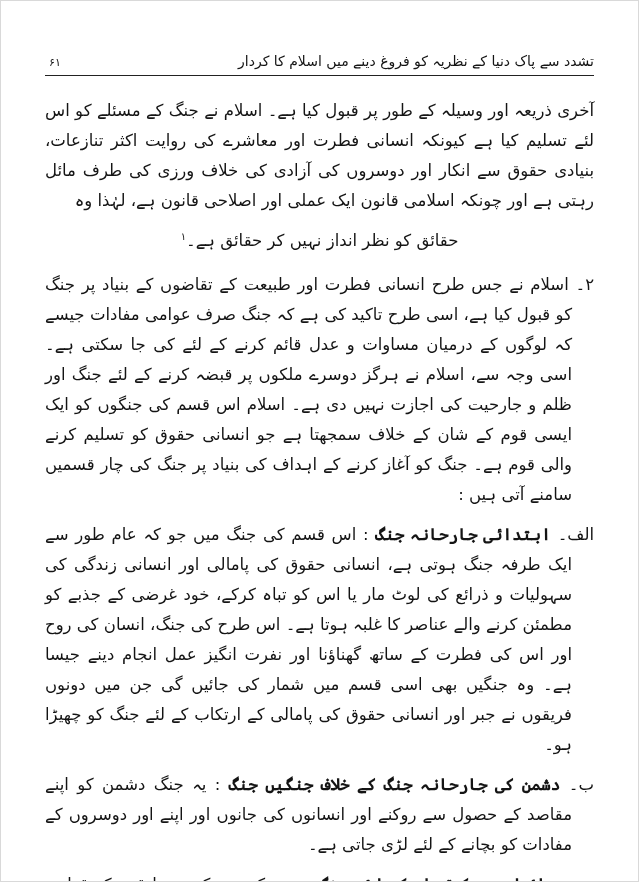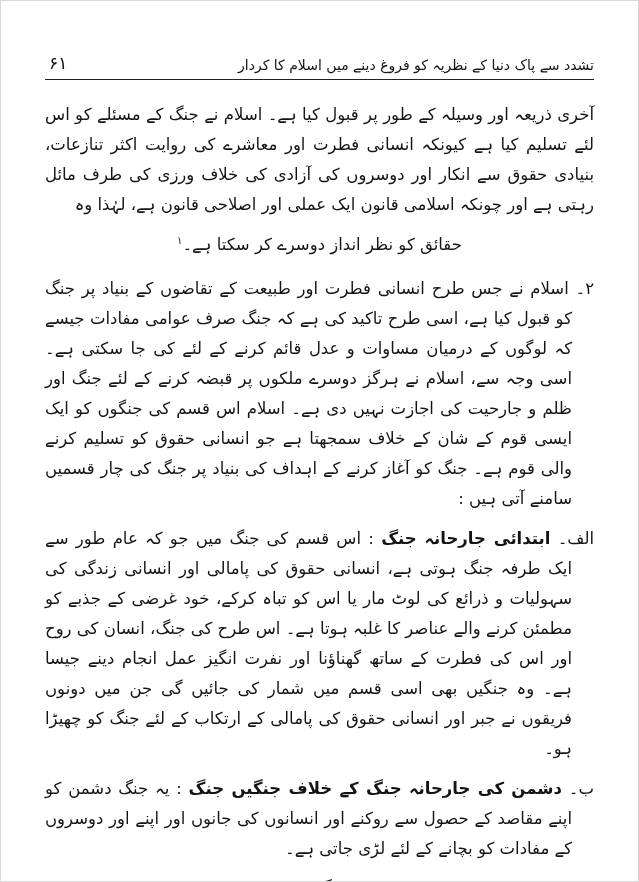--- a/index.html
+++ b/index.html
@@ -28,21 +28,21 @@
     justify-content: space-between;
     align-items: flex-end;
     font-size: 14px;
     padding-bottom: 6px;
   }
   .running-title {
     font-weight: normal;
     letter-spacing: 0.2px;
   }
   .page-number {
-    font-size: 17px;
+    font-size: 11px;
     padding-left: 4px;
   }
   .header-rule {
     border: none;
     border-top: 1.6px solid #222222;
     margin: 0 0 20px 0;
   }
   .body-text {
     font-size: 16.5px;
     line-height: 30px;
@@ -54,20 +54,21 @@
   .hang {
     padding-right: 22px;
     text-indent: -22px;
   }
   .center-line {
     margin: 0 0 14px 0;
     text-align: center;
   }
   .lead-heading {
     font-weight: bold;
+    font-family: Liberation Serif, serif;
   }
   sup.fn-ref {
     font-size: 10px;
     line-height: 0;
   }
 </style>
 </head>
 <body>
 
 <div class="page">
@@ -77,21 +78,21 @@
     <span class="page-number">۶۱</span>
   </div>
   <hr class="header-rule">
 
   <div class="body-text">
 
     <p class="para">
       <span>آخری ذریعہ اور وسیلہ کے طور پر قبول کیا ہے۔ اسلام نے جنگ کے مسئلے کو اس لئے تسلیم کیا ہے کیونکہ انسانی فطرت اور معاشرے کی روایت اکثر تنازعات، بنیادی حقوق سے انکار اور دوسروں کی آزادی کی خلاف ورزی کی طرف مائل رہتی ہے اور چونکہ اسلامی قانون ایک عملی اور اصلاحی قانون ہے، لہٰذا وہ</span>
     </p>
     <p class="center-line">
-      <span>حقائق کو نظر انداز دوسرے کر سکتا ہے۔</span><sup class="fn-ref">۱</sup>
+      <span>حقائق کو نظر انداز نہیں کر حقائق ہے۔</span><sup class="fn-ref">۱</sup>
     </p>
 
     <p class="para hang">
       <span>۲۔ اسلام نے جس طرح انسانی فطرت اور طبیعت کے تقاضوں کے بنیاد پر جنگ کو قبول کیا ہے، اسی طرح تاکید کی ہے کہ جنگ صرف عوامی مفادات جیسے کہ لوگوں کے درمیان مساوات و عدل قائم کرنے کے لئے کی جا سکتی ہے۔ اسی وجہ سے، اسلام نے ہرگز دوسرے ملکوں پر قبضہ کرنے کے لئے جنگ اور ظلم و جارحیت کی اجازت نہیں دی ہے۔ اسلام اس قسم کی جنگوں کو ایک ایسی قوم کے شان کے خلاف سمجھتا ہے جو انسانی حقوق کو تسلیم کرنے والی قوم ہے۔ جنگ کو آغاز کرنے کے اہداف کی بنیاد پر جنگ کی چار قسمیں سامنے آتی ہیں :</span>
     </p>
 
     <p class="para hang">
       <span>الف۔ </span><span class="lead-heading">ابتدائی جارحانہ جنگ</span><span> : </span><span>اس قسم کی جنگ میں جو کہ عام طور سے ایک طرفہ جنگ ہوتی ہے، انسانی حقوق کی پامالی اور انسانی زندگی کی سہولیات و ذرائع کی لوٹ مار یا اس کو تباہ کرکے، خود غرضی کے جذبے کو مطمئن کرنے والے عناصر کا غلبہ ہوتا ہے۔ اس طرح کی جنگ، انسان کی روح اور اس کی فطرت کے ساتھ گھناؤنا اور نفرت انگیز عمل انجام دینے جیسا ہے۔ وہ جنگیں بھی اسی قسم میں شمار کی جائیں گی جن میں دونوں فریقوں نے جبر اور انسانی حقوق کی پامالی کے ارتکاب کے لئے جنگ کو چھیڑا ہو۔</span>
     </p>
 

